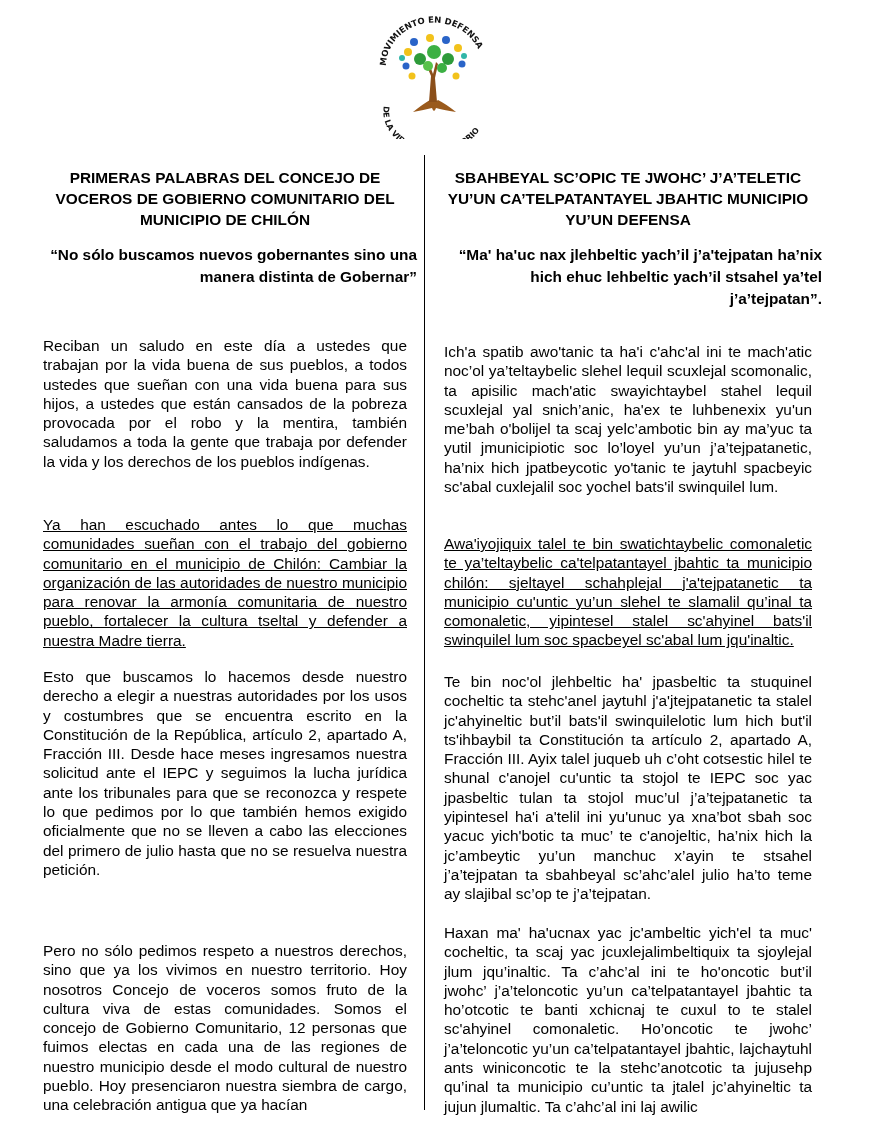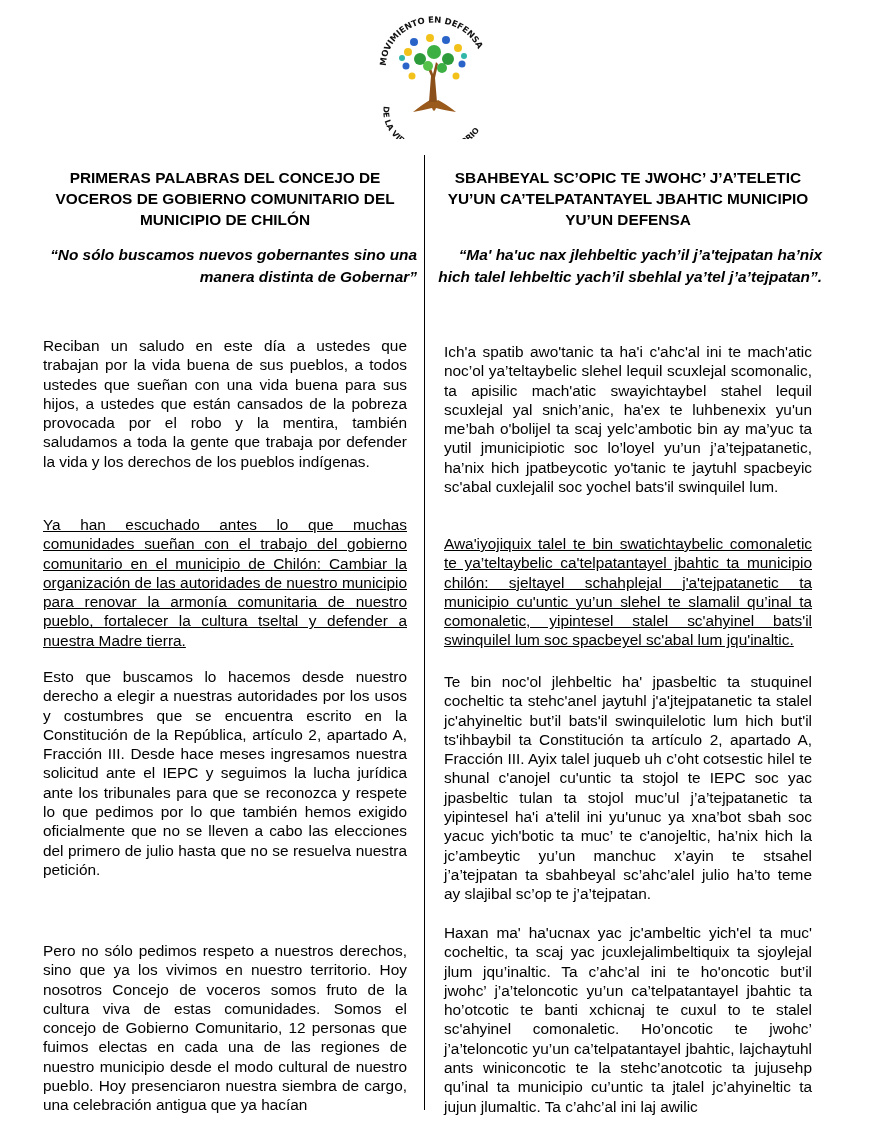--- a/index.html
+++ b/index.html
@@ -9,21 +9,21 @@
   }
   .logo { position: absolute; left: 368px; top: 14px; width: 130px; height: 125px; }
   .divider { position: absolute; left: 424px; top: 155px; width: 1px; height: 955px; background: #000; }
   .col { position: absolute; top: 154px; }
   .col-left { left: 33px; width: 384px; }
   .col-right { left: 434px; width: 388px; }
   .title {
     font-weight: bold; font-size: 15.4px; line-height: 21px; text-align: center; margin: 0;
   }
   .quote {
-    font-weight: bold; font-style: italic; font-size: 15.4px; line-height: 22px; text-align: right;
+    font-weight: bold; font-size: 15.4px; line-height: 22px; text-align: right;
     margin: 0;
   }
   .para {
     font-size: 15.4px; line-height: 19.3px; text-align: justify; margin: 10px;
     position: absolute; left: 0; right: 0;
   }
   .title-box { position: absolute; left: 0; right: 0; top: 1px; margin-top: 12px; }
   .quote-box { position: absolute; left: 0; right: 0; top: 90px; }
 </style>
 </head>
@@ -79,19 +79,19 @@
   <p class="para" style="top:351px;text-decoration:underline;">Ya han escuchado antes lo que muchas comunidades sueñan con el trabajo del gobierno comunitario en el municipio de Chilón: Cambiar la organización de las autoridades de nuestro municipio para renovar  la armonía comunitaria  de nuestro pueblo, fortalecer la cultura tseltal y defender a nuestra Madre tierra.</p>
   <p class="para" style="top:503px;">Esto que buscamos lo hacemos desde nuestro derecho a elegir a nuestras autoridades por los usos y costumbres que se encuentra escrito en la Constitución de la República, artículo 2, apartado A, Fracción III. Desde hace meses ingresamos nuestra solicitud ante el IEPC y seguimos la lucha jurídica ante los tribunales  para que se reconozca  y respete lo que pedimos por lo que también hemos exigido oficialmente que no se lleven a cabo las elecciones del primero de julio hasta que no se resuelva nuestra petición.</p>
   <p class="para" style="top:777px;">Pero no sólo pedimos respeto a nuestros derechos, sino que ya los vivimos en nuestro territorio. Hoy nosotros Concejo de voceros somos fruto de la cultura viva de estas comunidades. Somos el concejo de Gobierno Comunitario, 12 personas que fuimos electas en cada una de las regiones de nuestro municipio desde el modo cultural de nuestro pueblo. Hoy presenciaron nuestra siembra de cargo, una celebración  antigua  que ya hacían</p>
 </div>
 
 <div class="col col-right" style="height:960px;">
   <div class="title-box">
     <h1 class="title">SBAHBEYAL SC’OPIC TE JWOHC’ J’A’TELETIC YU’UN CA’TELPATANTAYEL JBAHTIC MUNICIPIO YU’UN DEFENSA</h1>
   </div>
   <div class="quote-box">
-    <p class="quote">“Ma' ha'uc nax jlehbeltic yach’il j’a'tejpatan ha’nix hich talel lehbeltic yach’il sbehlal ya’tel j’a’tejpatan”.</p>
+    <p class="quote">“Ma' ha'uc nax jlehbeltic yach’il j’a'tejpatan ha’nix hich ehuc lehbeltic yach’il stsahel ya’tel j’a’tejpatan”.</p>
   </div>
   <p class="para" style="top:178px;">Ich'a spatib awo'tanic  ta ha'i c'ahc'al ini te mach'atic noc’ol ya’teltaybelic slehel  lequil scuxlejal scomonalic,  ta apisilic mach'atic  swayichtaybel stahel lequil scuxlejal yal snich’anic, ha'ex  te luhbenexix yu'un me’bah o'bolijel  ta scaj yelc’ambotic bin ay ma’yuc ta yutil jmunicipiotic soc lo’loyel yu’un j’a’tejpatanetic, ha’nix hich jpatbeycotic yo'tanic te jaytuhl spacbeyic sc'abal cuxlejalil soc yochel bats'il swinquilel lum.</p>
   <p class="para" style="top:370px;text-decoration:underline;">Awa'iyojiquix talel  te bin swatichtaybelic comonaletic te ya’teltaybelic ca'telpatantayel jbahtic ta municipio chilón:  sjeltayel schahplejal  j'a'tejpatanetic  ta municipio cu'untic  yu’un slehel te slamalil qu’inal ta comonaletic, yipintesel stalel sc'ahyinel  bats'il swinquilel lum soc spacbeyel sc'abal lum jqu'inaltic.</p>
   <p class="para" style="top:508px;">Te bin noc'ol jlehbeltic  ha' jpasbeltic ta stuquinel cocheltic ta stehc'anel jaytuhl j'a'jtejpatanetic  ta stalel jc'ahyineltic but’il bats'il swinquilelotic lum hich but'il ts'ihbaybil ta Constitución  ta artículo 2, apartado A, Fracción III. Ayix talel juqueb uh c’oht cotsestic hilel  te shunal c'anojel cu'untic  ta stojol te IEPC soc yac jpasbeltic  tulan ta stojol muc’ul j’a’tejpatanetic ta yipintesel ha'i a'telil ini yu'unuc ya xna’bot sbah  soc yacuc yich'botic ta muc’ te c'anojeltic, ha’nix hich la jc’ambeytic yu’un manchuc x’ayin te stsahel j’a’tejpatan ta sbahbeyal sc’ahc’alel julio ha’to teme ay slajibal sc’op te j’a’tejpatan.</p>
   <p class="para" style="top:759px;">Haxan ma' ha'ucnax  yac jc'ambeltic yich'el ta muc' cocheltic, ta scaj yac jcuxlejalimbeltiquix  ta sjoylejal jlum jqu’inaltic.  Ta c’ahc’al ini te ho'oncotic  but’il jwohc’ j’a’teloncotic yu’un ca’telpatantayel jbahtic ta ho’otcotic te banti xchicnaj te cuxul to te stalel sc'ahyinel  comonaletic. Ho’oncotic te jwohc’ j’a’teloncotic  yu’un  ca’telpatantayel  jbahtic, lajchaytuhl ants winiconcotic te la stehc’anotcotic ta jujusehp qu’inal ta municipio cu’untic ta jtalel jc’ahyineltic ta jujun jlumaltic. Ta c’ahc’al ini laj awilic</p>
 </div>
 
 </body></html>

